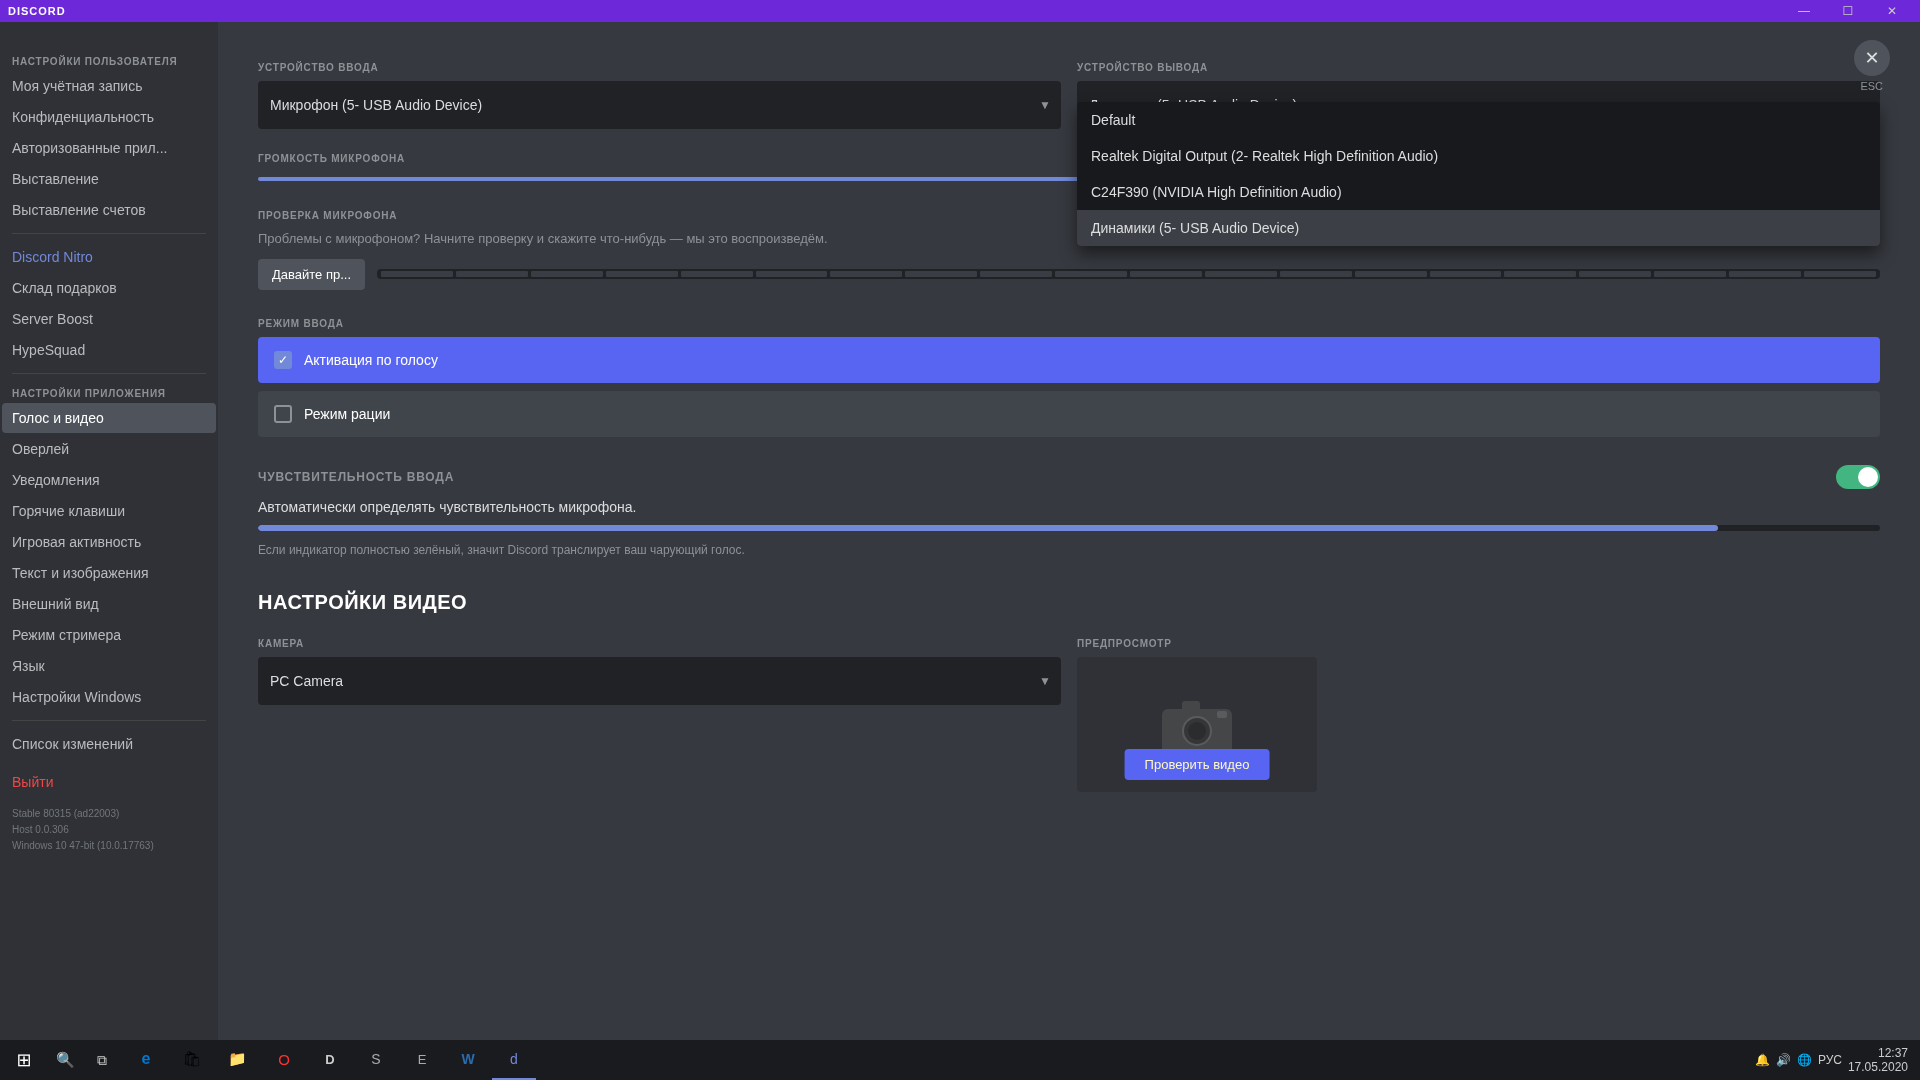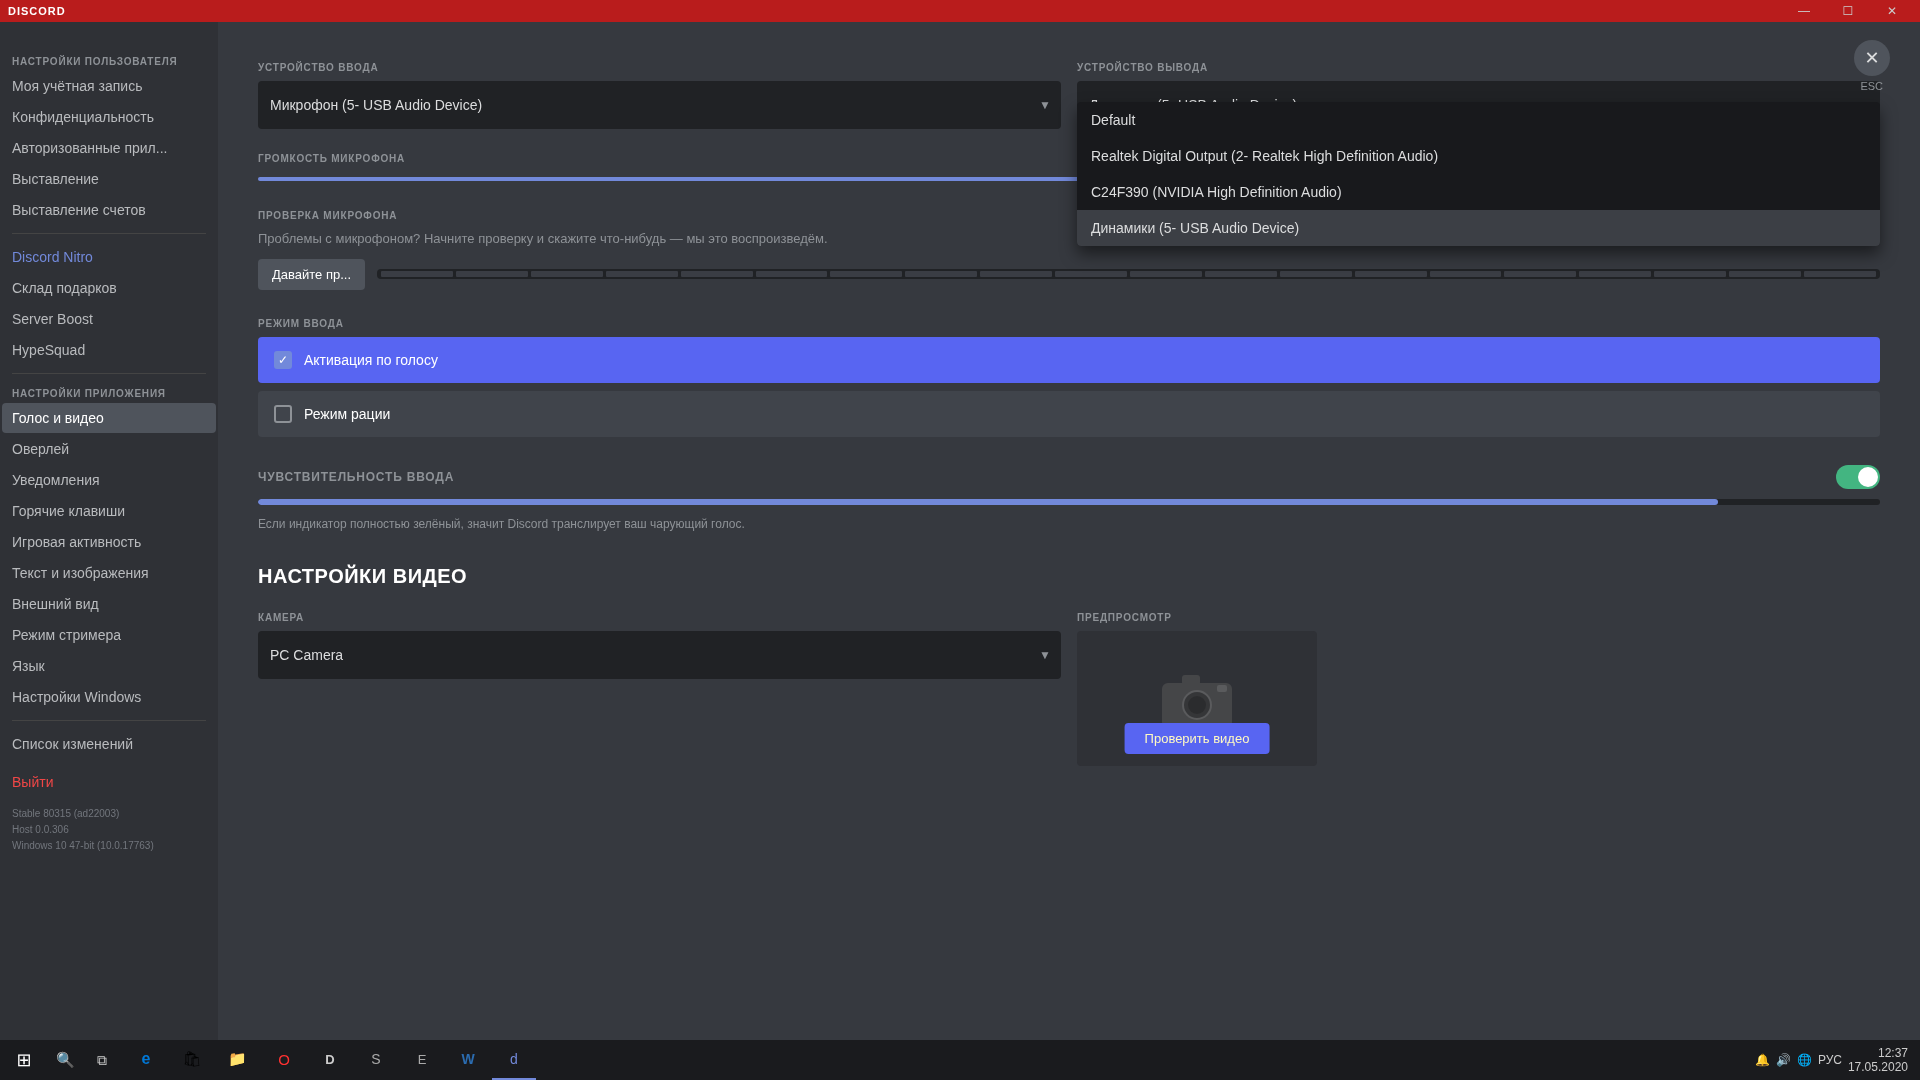--- a/index.html
+++ b/index.html
@@ -9,21 +9,21 @@
       background: #202225;
       font-family: 'Segoe UI', sans-serif;
       overflow: hidden;
       position: relative;
     }
 
     
     #titlebar {
       width: 100%;
       height: 22px;
-      background: #b91c1c;
+      background: #6d28d9;
       display: flex;
       align-items: center;
       justify-content: space-between;
       padding: 0 8px;
       position: relative;
       z-index: 100;
     }
     #titlebar-logo {
       color: #fff;
       font-size: 11px;
@@ -634,20 +634,21 @@
       </div>
     </div>
 
     <div class="sensitivity-section">
       <div class="sensitivity-header">
         <span class="sensitivity-title">ЧУВСТВИТЕЛЬНОСТЬ ВВОДА</span>
         <div class="toggle-switch">
           <div class="toggle-thumb"></div>
         </div>
       </div>
+      <div style="color:#dcddde;font-size:14px;margin-bottom:10px;">Автоматически определять чувствительность микрофона.</div>
       <div class="sensitivity-bar">
         <div class="sensitivity-fill"></div>
       </div>
       <div class="sensitivity-hint">Если индикатор полностью зелёный, значит Discord транслирует ваш чарующий голос.</div>
     </div>
 
     <div class="video-section">
       <h2 class="section-title">НАСТРОЙКИ ВИДЕО</h2>
       <div class="two-col">
         <div class="col-half">

